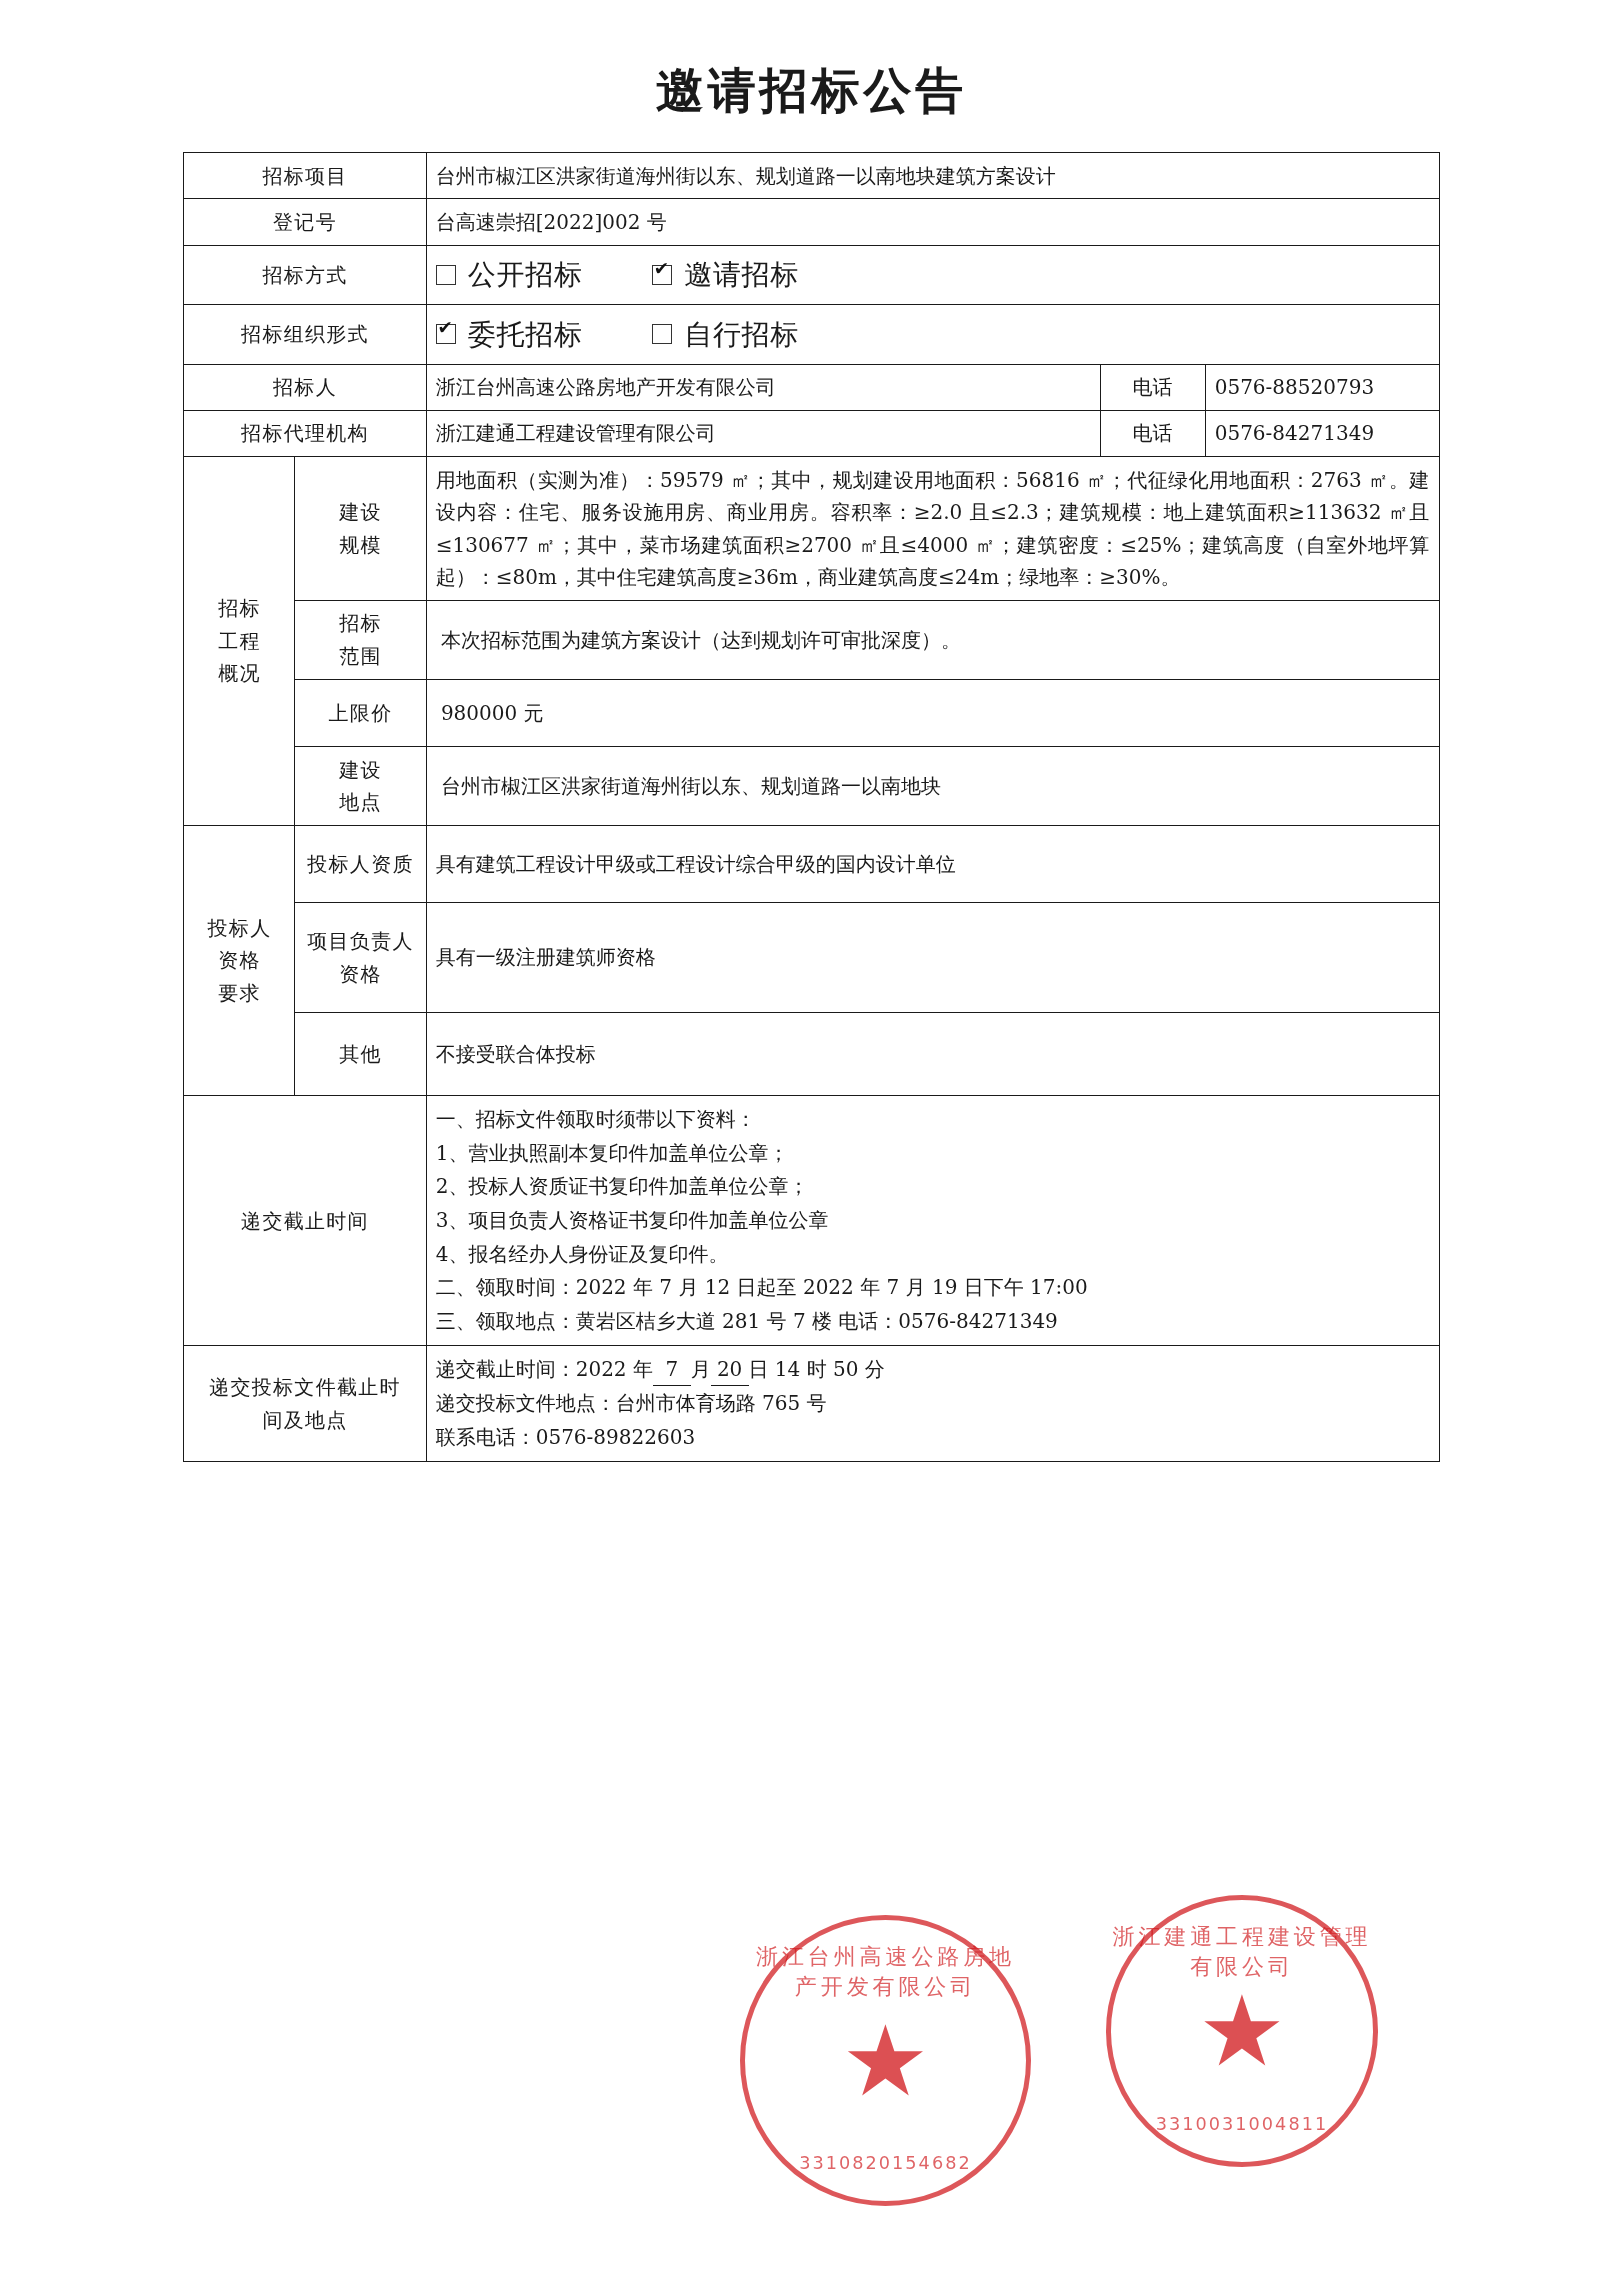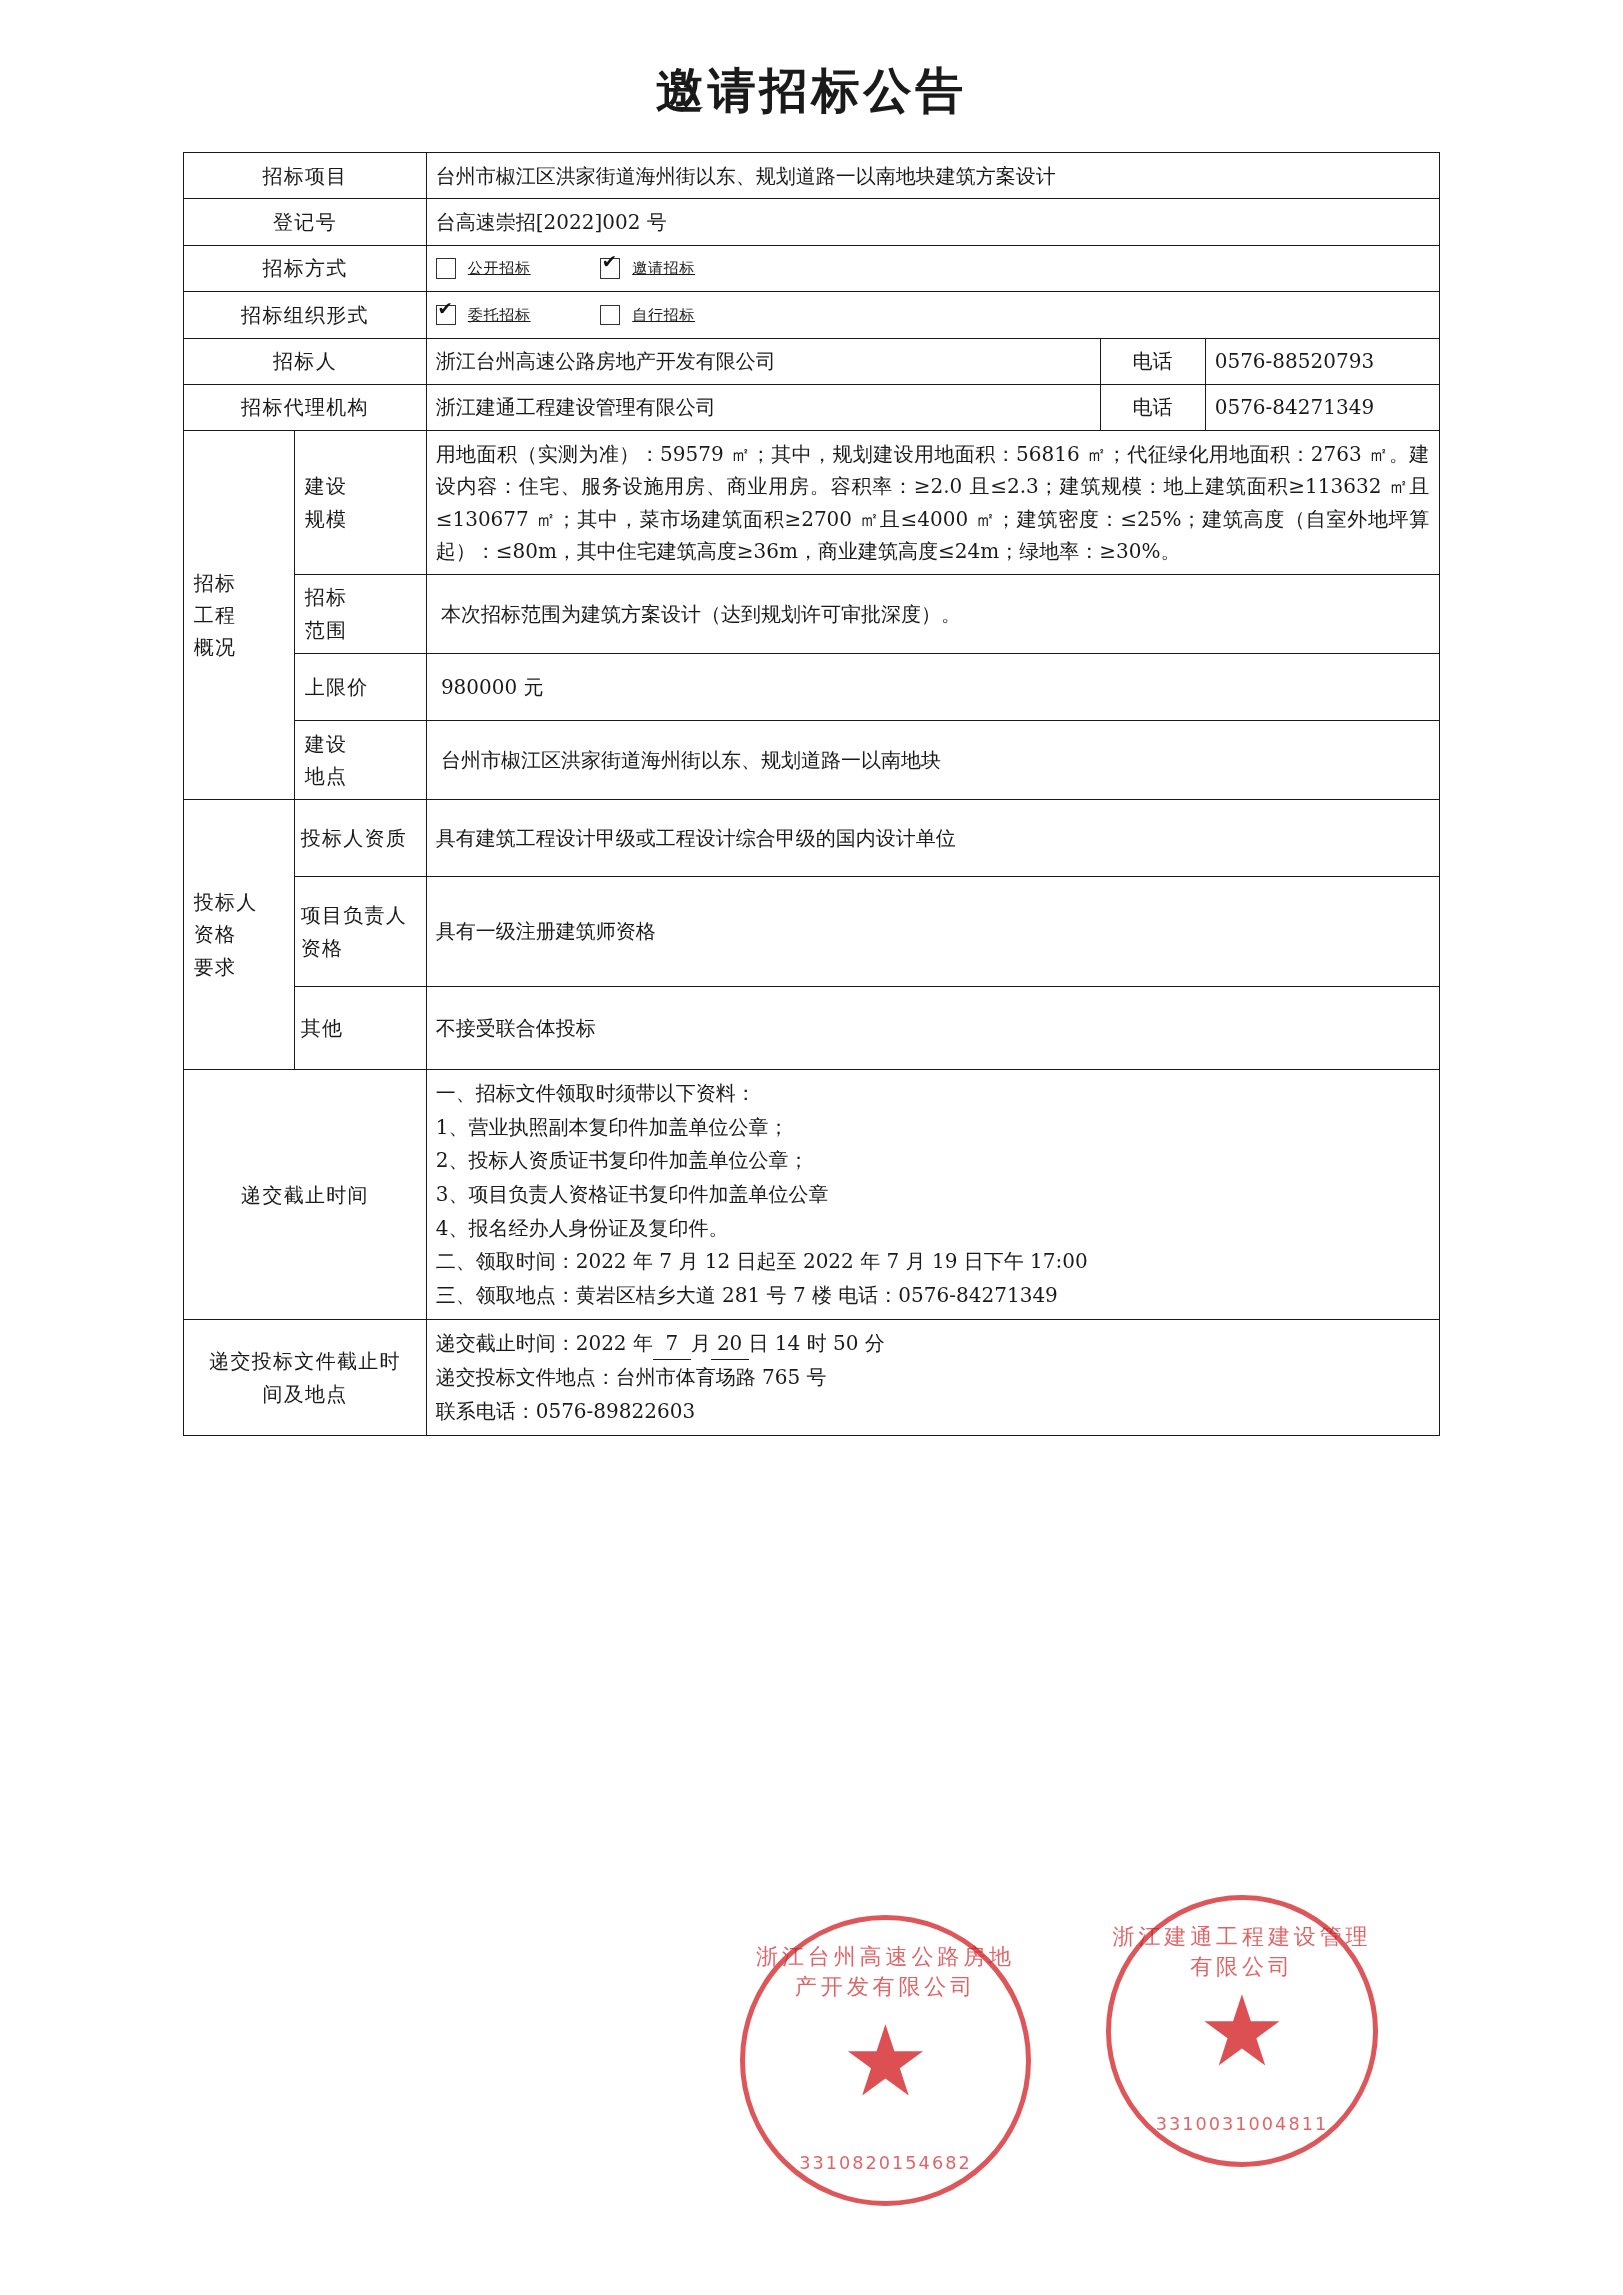--- a/index.html
+++ b/index.html
@@ -43,21 +43,21 @@
     font-size: 20px;
     line-height: 1.62;
     vertical-align: middle;
   }
   td.label {
     text-align: center;
     font-size: 21.6px;
     letter-spacing: 1.3px;
   }
   td.label-vert {
-    text-align: left;
+    text-align: center;
     font-size: 21.6px;
     letter-spacing: 1.3px;
     line-height: 1.45;
   }
   td.value {
     text-align: left;
     padding-left: 14.4px;
     font-size: 21.6px;
   }
   td.value-small {
@@ -108,23 +108,22 @@
     content: "\2714";
     position: absolute;
     left: 0.7px;
     top: -5.9px;
     font-size: 18.3px;
     line-height: 18.3px;
     color: #111;
     font-family: "DejaVu Sans", sans-serif;
   }
   .cb-label {
-    font-size: 15px;
+    font-size: 28px;
     letter-spacing: 0.7px;
-    text-decoration: underline;
   }
   .lines p {
     margin: 0 0 1.3px 0;
   }
   .ul {
     display: inline-block;
     border-bottom: 1.3px solid #1a1a1a;
     min-width: 30px;
     text-align: center;
     padding: 0 3.9px;

